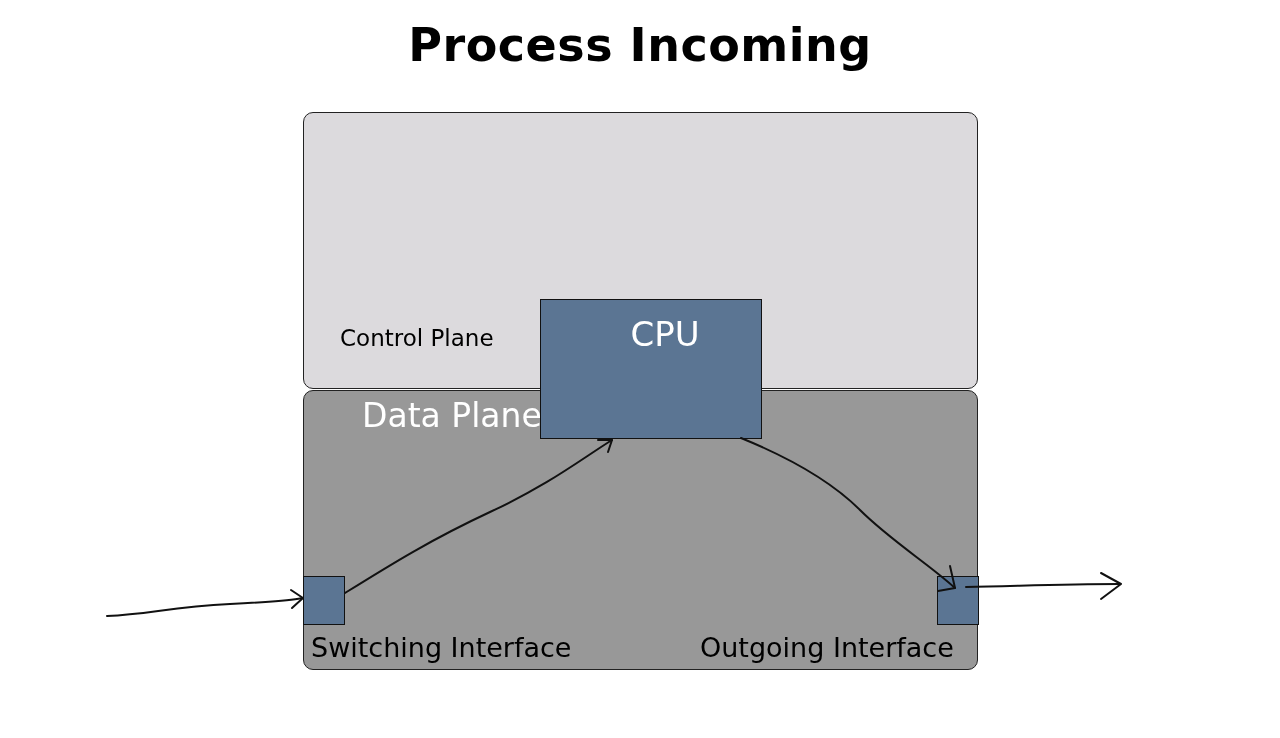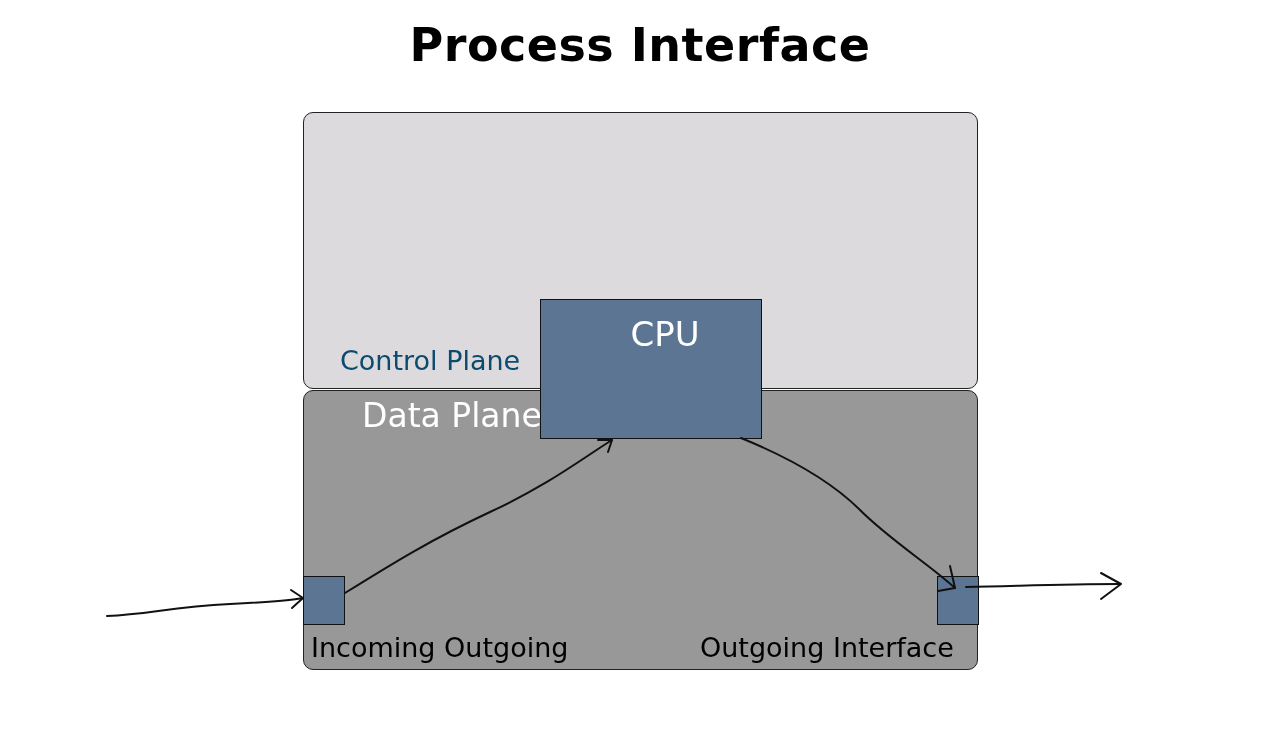--- a/index.html
+++ b/index.html
@@ -4,54 +4,54 @@
 <style>
   html, body { margin: 0; padding: 0; background: #ffffff; }
   body { width: 1280px; height: 738px; position: relative; overflow: hidden;
          font-family: "DejaVu Sans", sans-serif; }
   .title { position: absolute; left: 0; width: 1280px; top: 18px; text-align: center;
            font-size: 46px; font-weight: bold; color: #000; letter-spacing: 0.5px; }
   .control-plane { position: absolute; left: 303px; top: 112px; width: 675px; height: 277px;
                    background: #dcdadd; border: 1.5px solid #222; border-radius: 10px; box-sizing: border-box; }
   .data-plane { position: absolute; left: 303px; top: 390px; width: 675px; height: 280px;
                 background: #989898; border: 1.5px solid #222; border-radius: 10px; box-sizing: border-box; }
-  .cp-label { position: absolute; left: 340px; top: 345px; font-size: 27px; color: #0c4a6e; }
+  .cp-label { position: absolute; left: 340px; top: 325px; font-size: 23px; color: #000000; }
   .dp-label { position: absolute; left: 362px; top: 396px; font-size: 33px; color: #fff; }
   .cpu { position: absolute; left: 540px; top: 299px; width: 222px; height: 140px;
          background: #5b7593; border: 1.5px solid #111; box-sizing: border-box; }
   .cpu-label { position: absolute; left: 540px; width: 250px; top: 314px; text-align: center;
                font-size: 34px; color: #fff; }
   .iface { position: absolute; width: 42px; height: 49px; background: #5b7593;
            border: 1.2px solid #111; box-sizing: border-box; }
   .iface-in { left: 303px; top: 576px; }
   .iface-out { left: 937px; top: 576px; }
   .if-label { position: absolute; top: 632px; font-size: 27px; color: #000; }
   .if-in-label { left: 311px; }
   .if-out-label { left: 700px; }
   svg.arrows { position: absolute; left: 0; top: 0; width: 1280px; height: 738px; pointer-events: none; }
   svg.arrows path { fill: none; stroke: #111; stroke-width: 2; stroke-linecap: round; stroke-linejoin: round; }
 </style>
 </head>
 <body>
 
-<div class="title">Process Interface</div>
+<div class="title">Process Incoming</div>
 
 <div class="control-plane"></div>
 <div class="data-plane"></div>
 
 <div class="cp-label">Control Plane</div>
 <div class="dp-label">Data Plane</div>
 
 <div class="cpu"></div>
 <div class="cpu-label">CPU</div>
 
 <div class="iface iface-in"></div>
 <div class="iface iface-out"></div>
 
-<div class="if-label if-in-label">Incoming Outgoing</div>
+<div class="if-label if-in-label">Switching Interface</div>
 <div class="if-label if-out-label">Outgoing Interface</div>
 
 <svg class="arrows" viewBox="0 0 1280 738">
   <path d="M107 616 C 150 614, 170 607, 230 604 S 290 600, 303 598"></path>
   <path d="M291 590 L 303 598 L 292 608"></path>
   <path d="M345 593 C 390 565, 430 540, 490 512 S 580 460, 612 440"></path>
   <path d="M598 440 L 612 440 L 608 452"></path>
   <path d="M741 438 C 790 458, 830 480, 860 510 S 930 565, 955 588"></path>
   <path d="M938 591 L 955 588 L 950 566"></path>
   <path d="M966 587 C 1020 586, 1060 584, 1120 584"></path>

